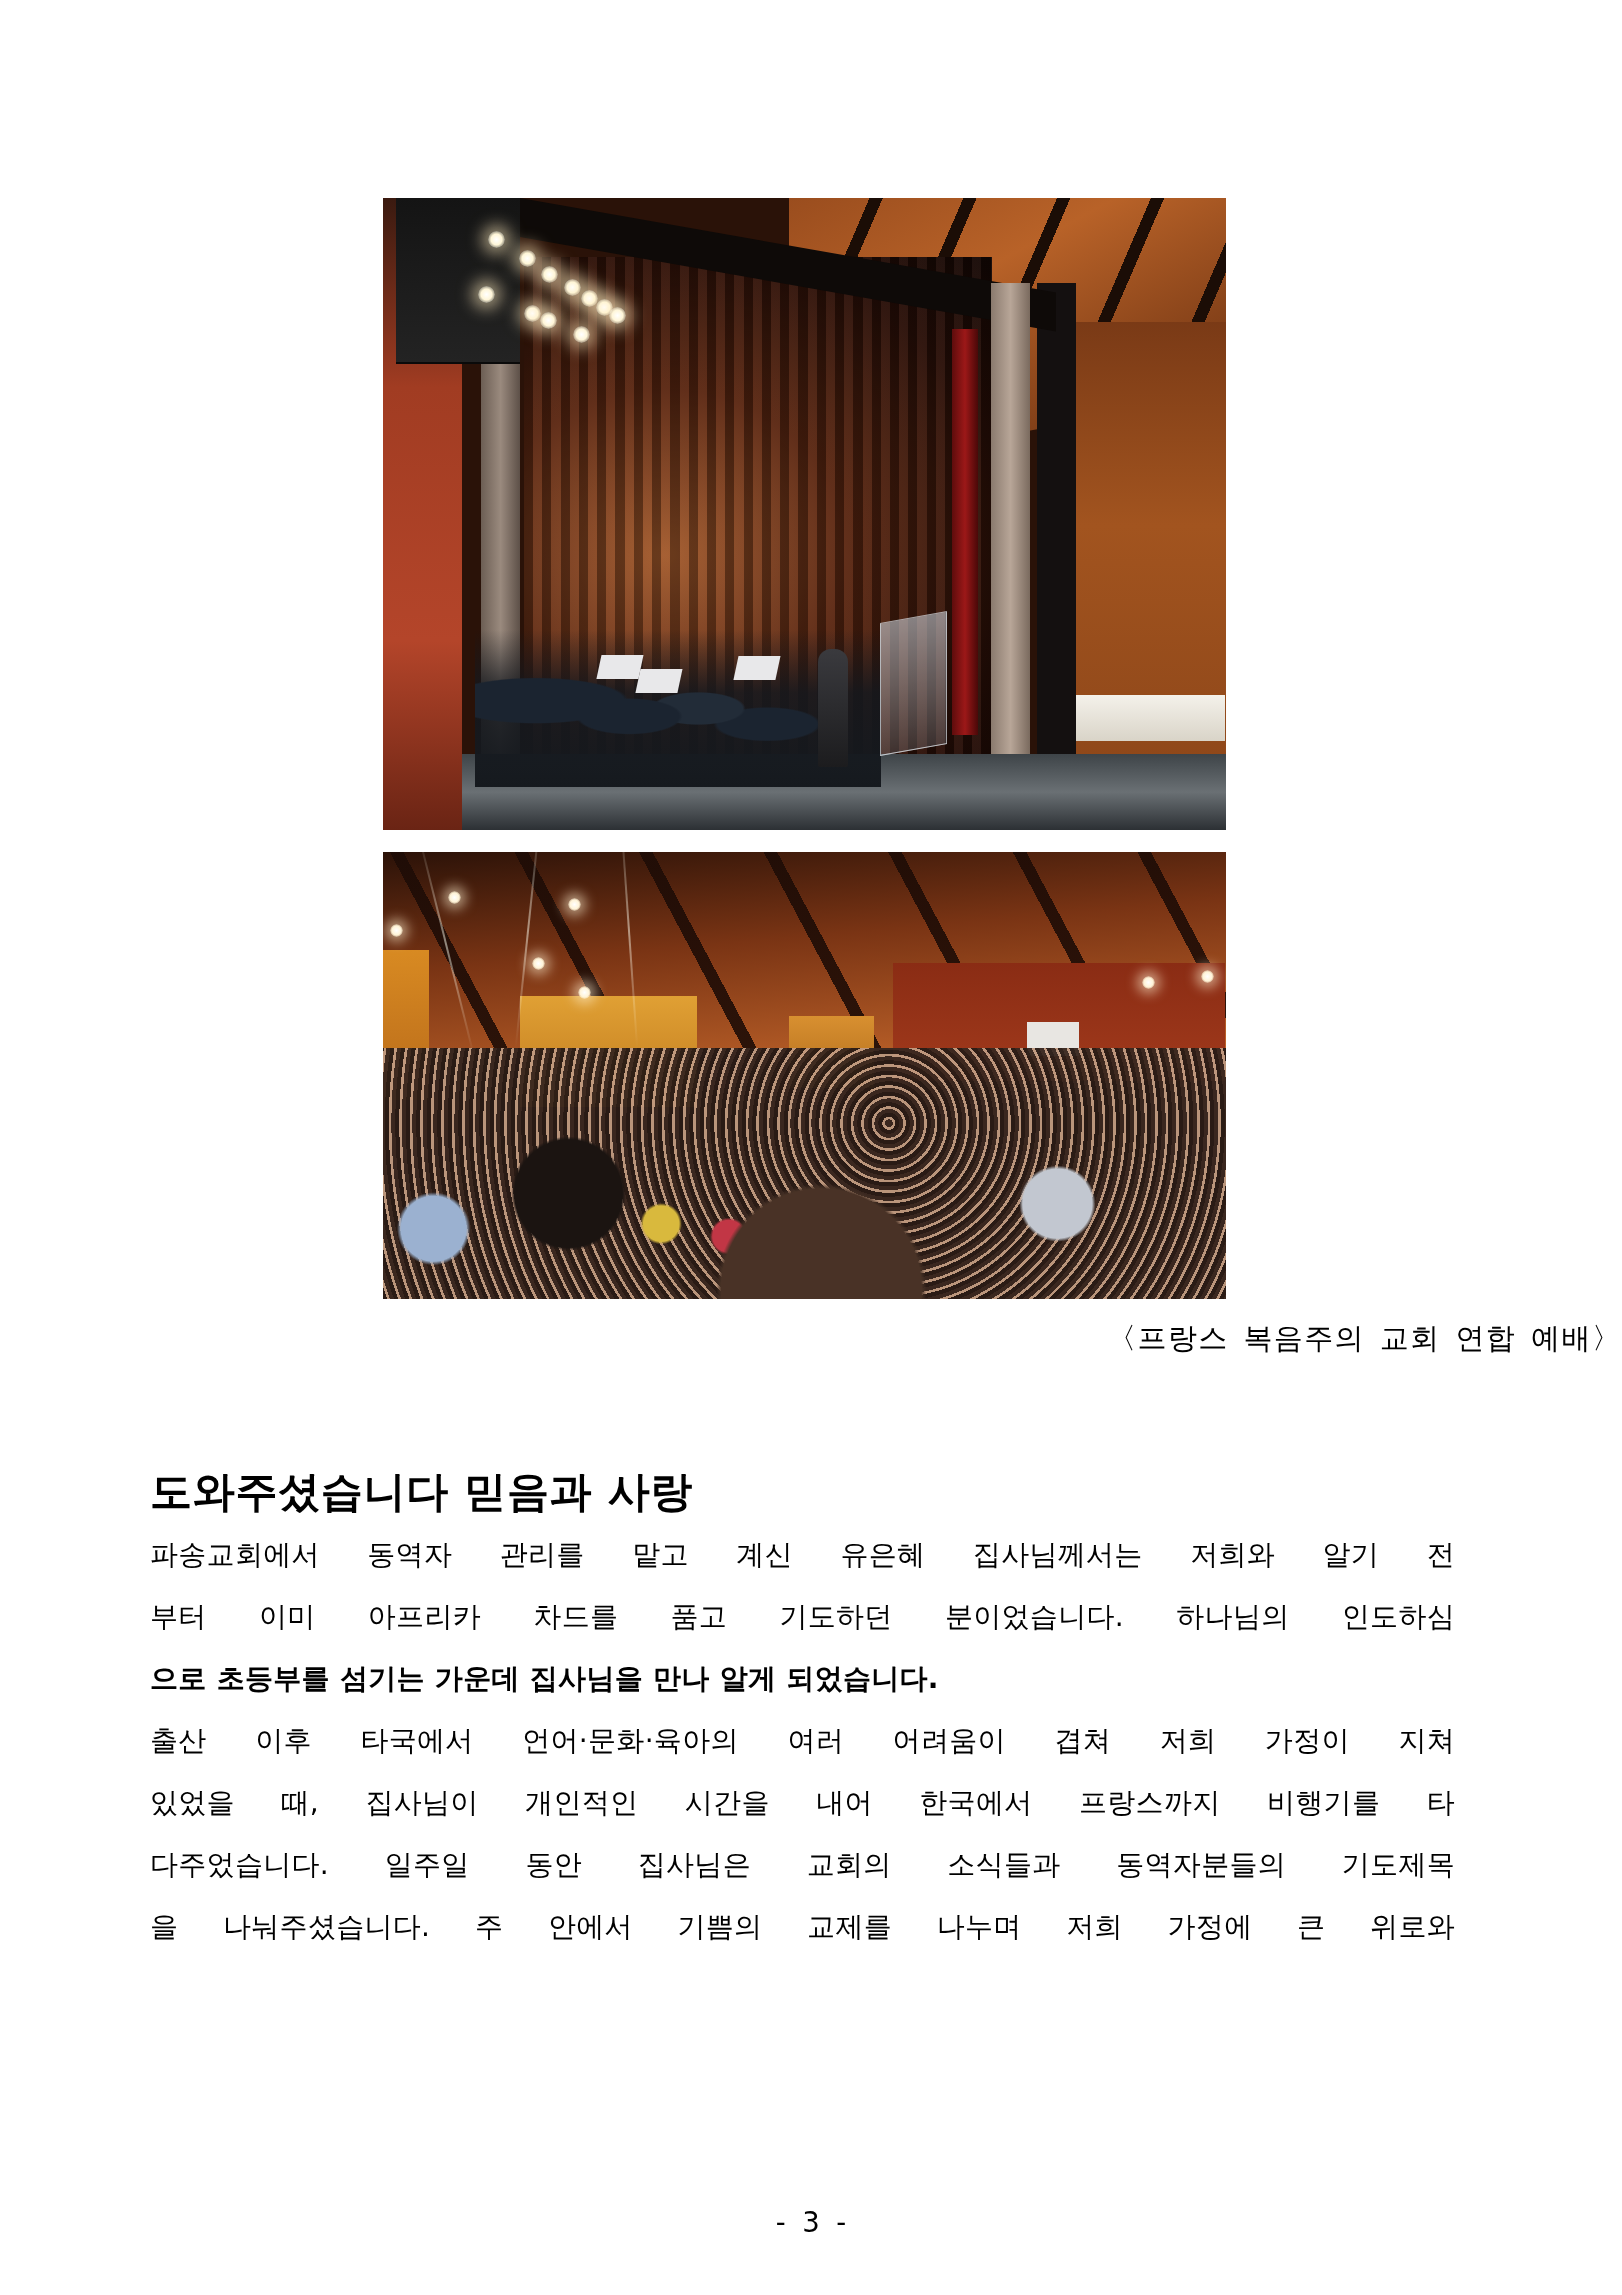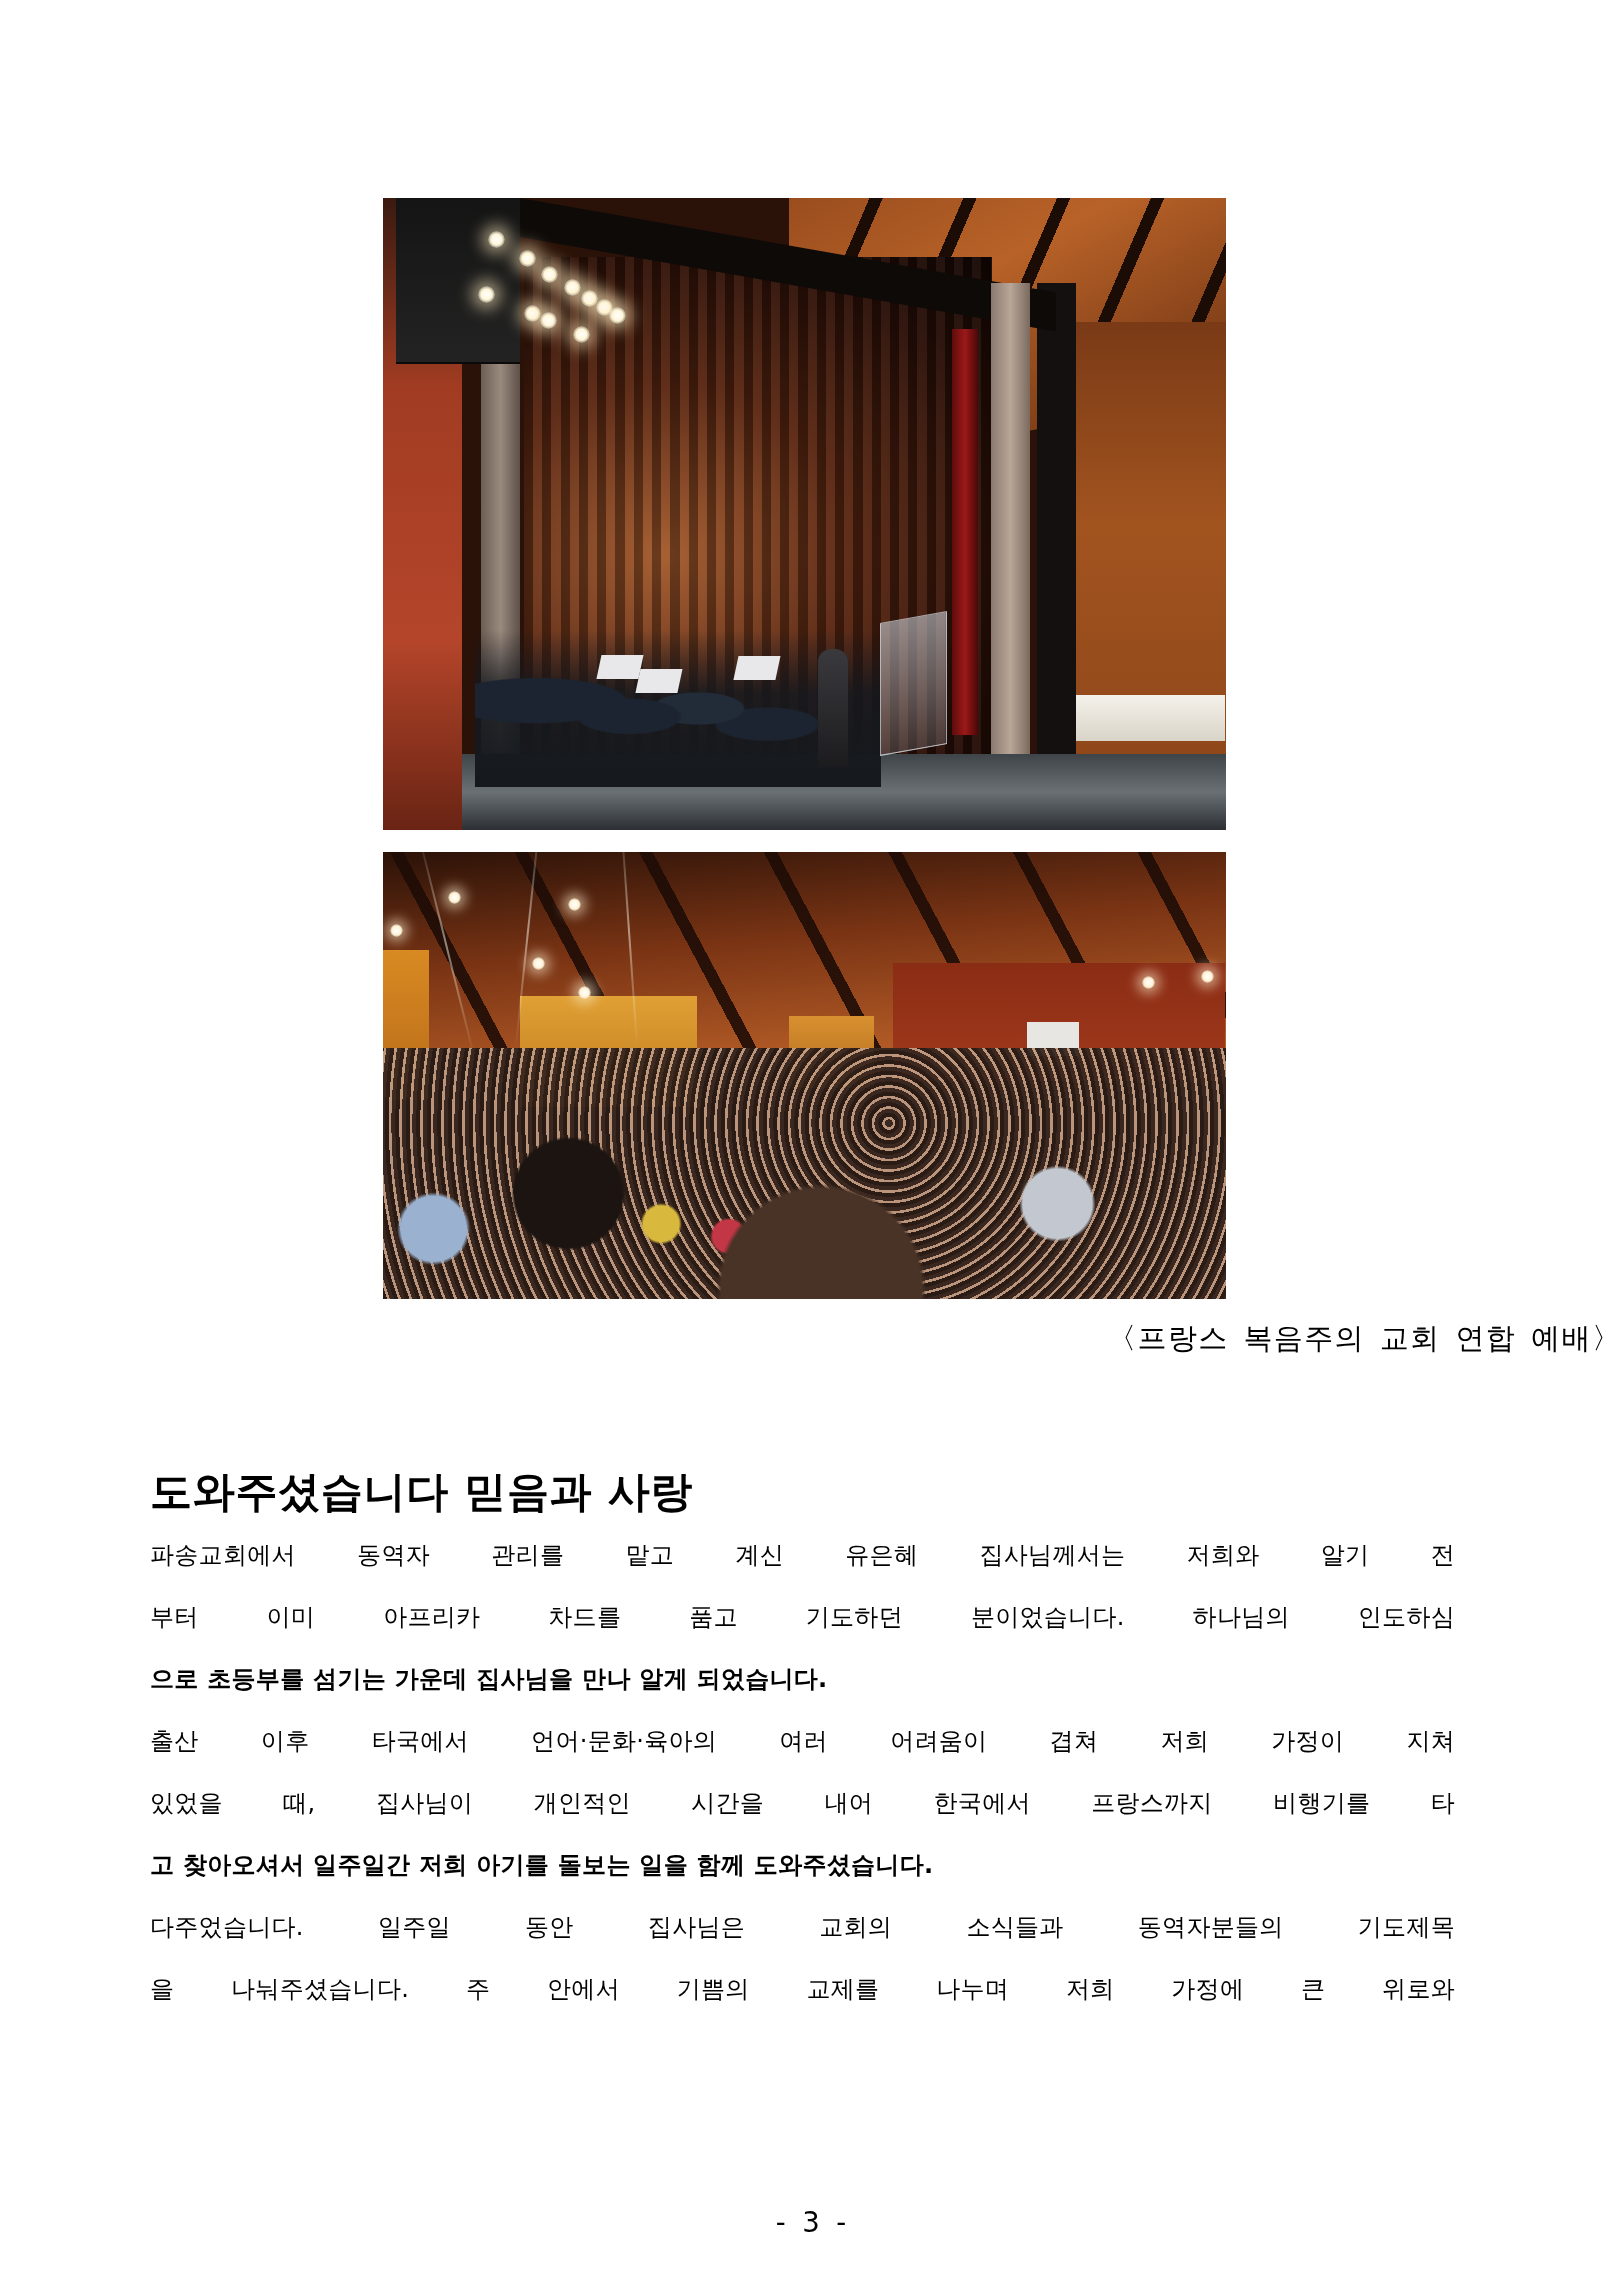--- a/index.html
+++ b/index.html
@@ -253,21 +253,21 @@
     }
     .body-text {
       position: absolute;
       left: 150px; top: 1524px;
       width: 1305px;
     }
     .line {
       display: block;
       height: 62px;
       line-height: 62px;
-      font-size: 24px;
+      font-size: 28px;
       white-space: nowrap;
       text-align: justify;
       text-align-last: justify;
       letter-spacing: 0.3px;
     }
     .line.last {
       text-align-last: left;
       font-weight: bold;
     }
 
@@ -342,21 +342,20 @@
   <div class="caption">〈프랑스 복음주의 교회 연합 예배〉</div>
 
   <div class="heading">도와주셨습니다 믿음과 사랑</div>
 
   <div class="body-text">
     <span class="line">파송교회에서 동역자 관리를 맡고 계신 유은혜 집사님께서는 저희와 알기 전</span>
     <span class="line">부터 이미 아프리카 차드를 품고 기도하던 분이었습니다. 하나님의 인도하심</span>
     <span class="line last">으로 초등부를 섬기는 가운데 집사님을 만나 알게 되었습니다.</span>
     <span class="line">출산 이후 타국에서 언어·문화·육아의 여러 어려움이 겹쳐 저희 가정이 지쳐</span>
     <span class="line">있었을 때, 집사님이 개인적인 시간을 내어 한국에서 프랑스까지 비행기를 타</span>
-    <span class="line last">고 찾아오셔서 일주일간 저희 아기를 돌보는 일을 함께 도와주셨습니다.</span>
     <span class="line">다주었습니다. 일주일 동안 집사님은 교회의 소식들과 동역자분들의 기도제목</span>
     <span class="line">을 나눠주셨습니다. 주 안에서 기쁨의 교제를 나누며 저희 가정에 큰 위로와</span>
   </div>
 
   <div class="page-number">- 3 -</div>
 
 </div>
 
 
 </body></html>

